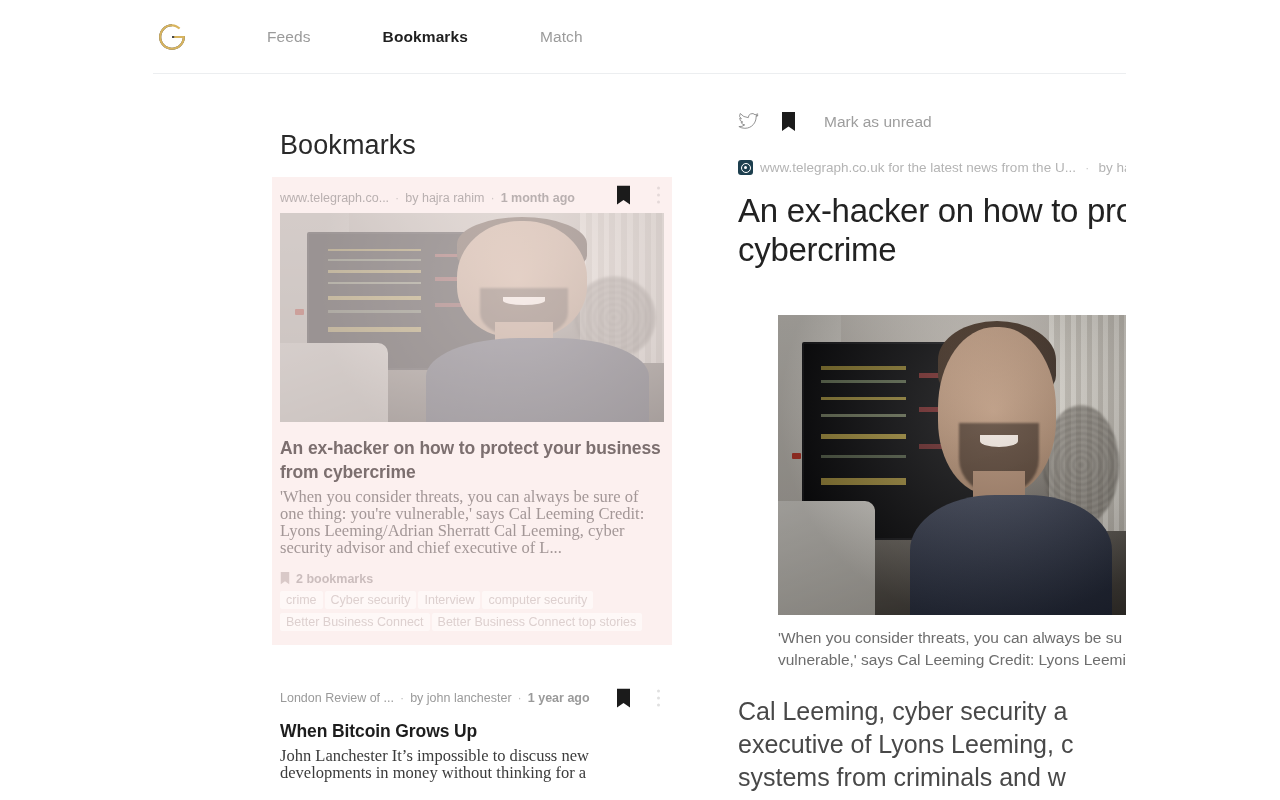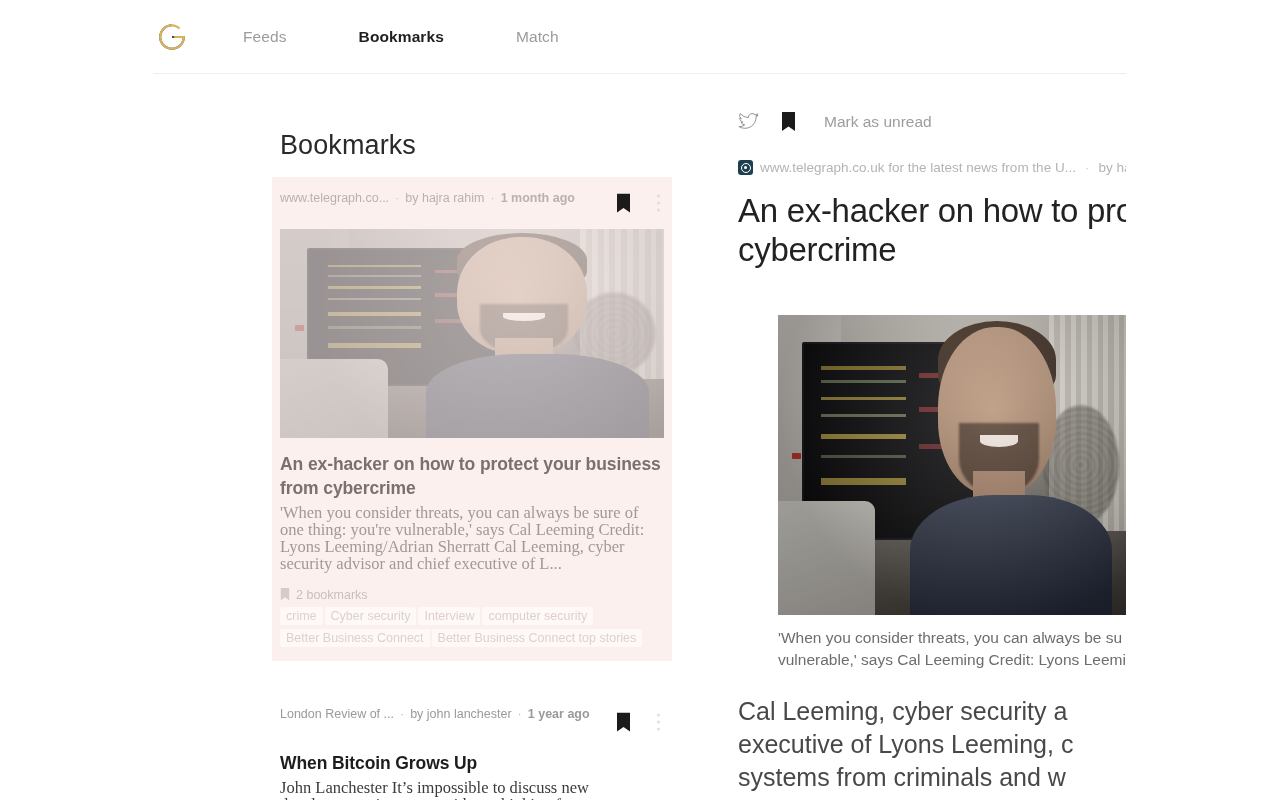--- a/index.html
+++ b/index.html
@@ -17,41 +17,41 @@
     border-bottom: 1px solid #eceef0;
     display: flex; align-items: center;
   }
   .logo-wrap { width: 54px; display:flex; align-items:center; justify-content:flex-start; padding-left:4px;}
   .logo-g { display:block; }
   .nav { display: flex; align-items: center; }
   .nav-item {
     font-size: 15.5px; color: #9b9b9b; letter-spacing: .1px;
     padding: 0 0; cursor: pointer; white-space: nowrap;
   }
-  .nav-item.i0 { margin-left: 36px; }
+  .nav-item.i0 { margin-left: 60px; }
   .nav-item.i1 { margin-left: 72px; color: #1f1f1f; font-weight: bold; }
   .nav-item.i2 { margin-left: 72px; text-align: center; }
 
   
   .left-col {
     position: absolute; left: 272px; top: 118px; width: 400px; height: 682px;
     overflow: hidden;
   }
   .list-title {
     font-size: 27px; color: #2a2a2a; font-weight: normal;
     padding: 12px 8px 16px 8px; letter-spacing: .1px;
   }
 
   .card { position: relative; width: 400px; }
   .card.tinted { background: #fcf0ef; padding-bottom: 14px; }
   .card.plain  { background: #ffffff; padding-bottom: 8px; margin-top: 38px; }
 
   .card-meta {
     display: flex; align-items: center;
-    padding: 14px 8px 24px 8px; font-size: 12.5px; color: #b9b0b0;
+    padding: 14px 8px 8px 8px; font-size: 12.5px; color: #b9b0b0;
     position: relative; white-space: nowrap;
   }
   .card.plain .card-meta { color: #9a9a9a; padding-top: 8px; }
   .card-meta .sep { margin: 0 6px; color: #cfc7c7; }
   .card.plain .card-meta .sep { color: #bdbdbd; }
   .card-meta .author { }
   .card-meta .when { font-weight: bold; }
 
   .meta-actions {
     position: absolute; right: 6px; top: 50%; transform: translateY(-50%);
@@ -75,21 +75,21 @@
 
   .card-snippet {
     font-family: "Liberation Serif", serif;
     font-size: 16.5px; line-height: 17px; color: #a2position;
     color: #a39797; padding: 4px 8px 0 8px;
   }
   .card.plain .card-snippet { color: #3b3b3b; }
 
   .bookmark-count {
     display: flex; align-items: flex-start; gap: 6px;
-    font-size: 12.5px; color: #cbbdbd; padding: 16px 8px 0 8px;
+    font-size: 12.5px; color: #cbbdbd; padding: 16px 8px 0 8px; font-weight: bold;
   }
   .tags { padding: 5px 8px 0 8px; display: flex; flex-wrap: wrap; gap: 4px 2px; max-width: 392px;}
   .tag {
     font-size: 12.5px; color: #ddd0cf; background: rgba(255,255,255,0.52);
     padding: 2px 6px; border-radius: 2px; white-space: nowrap;
   }
 
   
   .right-panel {
     position: absolute; left: 700px; top: 88px; width: 426px; height: 712px;

